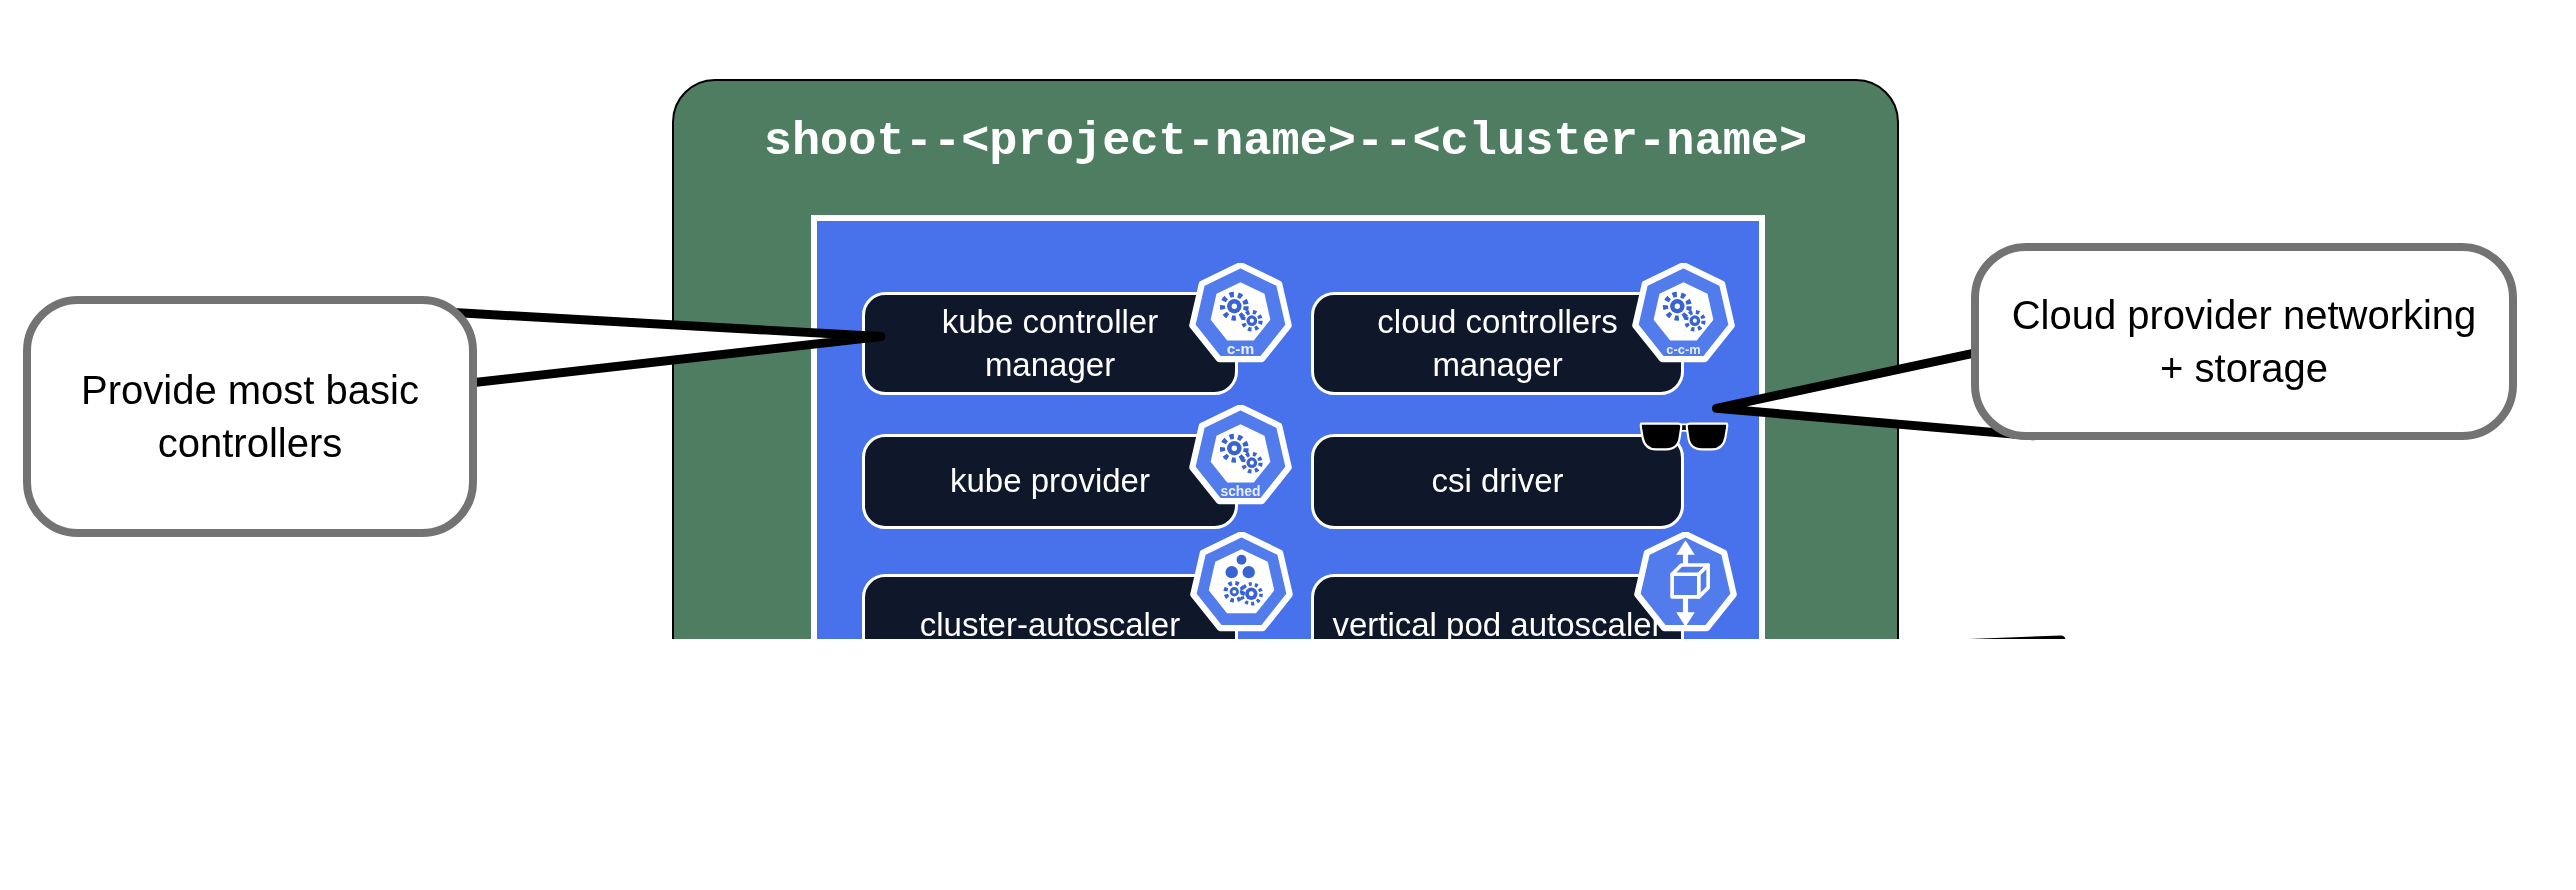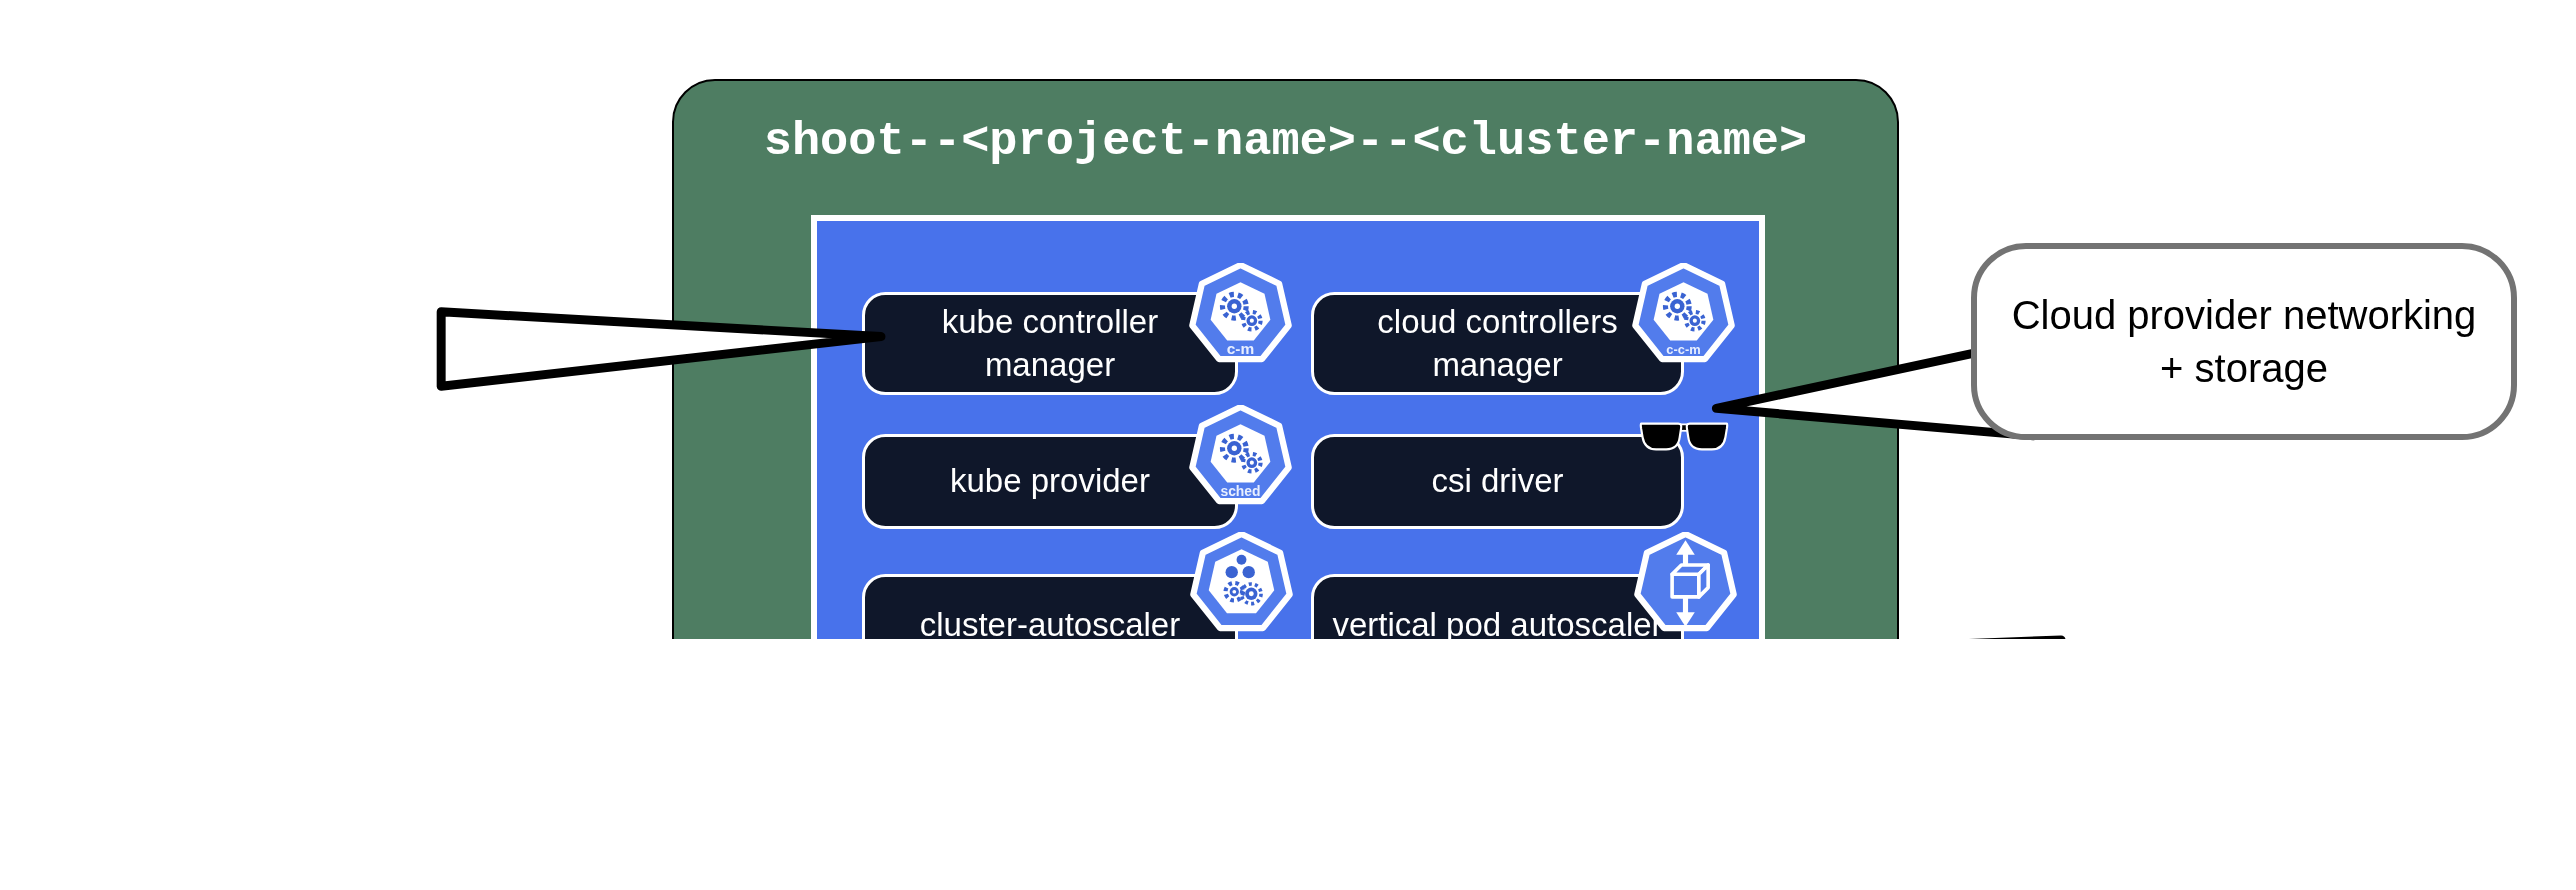--- a/index.html
+++ b/index.html
@@ -35,21 +35,21 @@
   #icon-sched{left:1189px;top:405px;}
   #icon-ca   {left:1190px;top:532px;}
   #icon-vpa  {left:1634px;top:532px;}
   #icon-shades{position:absolute;left:1639px;top:420px;width:90px;height:33px;z-index:4;}
 
   
   .tails{position:absolute;left:0;top:0;z-index:5;}
   .tail{fill:#ffffff;stroke:#000000;stroke-width:13px;stroke-linejoin:round;}
 
   
-  .bubble{position:absolute;background:#ffffff;border:6px solid #737373;border-radius:55px;
+  .bubble{position:absolute;background:#ffffff;border:8px solid #737373;border-radius:55px;
           box-sizing:border-box;display:flex;align-items:center;justify-content:center;
           text-align:center;color:#000000;font-size:40px;line-height:1.32;z-index:6;padding:0 20.7px;}
   #bubble-provide{left:23px;  top:296px;width:454px;height:241px;}
   #bubble-nodes  {left:64px;  top:646px;width:429px;height:168px;}
   #bubble-cloud  {left:1971px;top:243px;width:546px;height:197px;}
   #bubble-scaling{left:2013px;top:542px;width:505px;height:201px;}
 
   .icon-badge{font-family:"Liberation Sans","DejaVu Sans",sans-serif;font-weight:600;fill:#e8efff;}
 </style>
 </head>
@@ -147,18 +147,21 @@
     <path d="M123,5 L71,5 Q66,5 67,11 L69,24 Q71,41 88,41 L102,41 Q118,41 121,24 L123,12 Q124,5 123,5 Z" fill="#000000" stroke="#ffffff" stroke-width="3" stroke-linejoin="round"></path>
   </svg>
 
   <svg class="tails" width="2576" height="891" viewBox="0 0 3737 1292">
     <polygon class="tail" points="640,452 1278,488 640,560"></polygon>
     <polygon class="tail" points="700,958 1282,946 700,1042"></polygon>
     <polygon class="tail" points="2930,498 2490,592 2950,632"></polygon>
     <polygon class="tail" points="2990,928 2425,950 2990,1035"></polygon>
   </svg>
 
+  <div class="bubble" id="bubble-provide">
+    <span>Provide most basic controllers</span>
+  </div>
   <div class="bubble" id="bubble-cloud">
     <span>Cloud provider networking + storage</span>
   </div>
 
 </div>
 
 
 </body></html>

